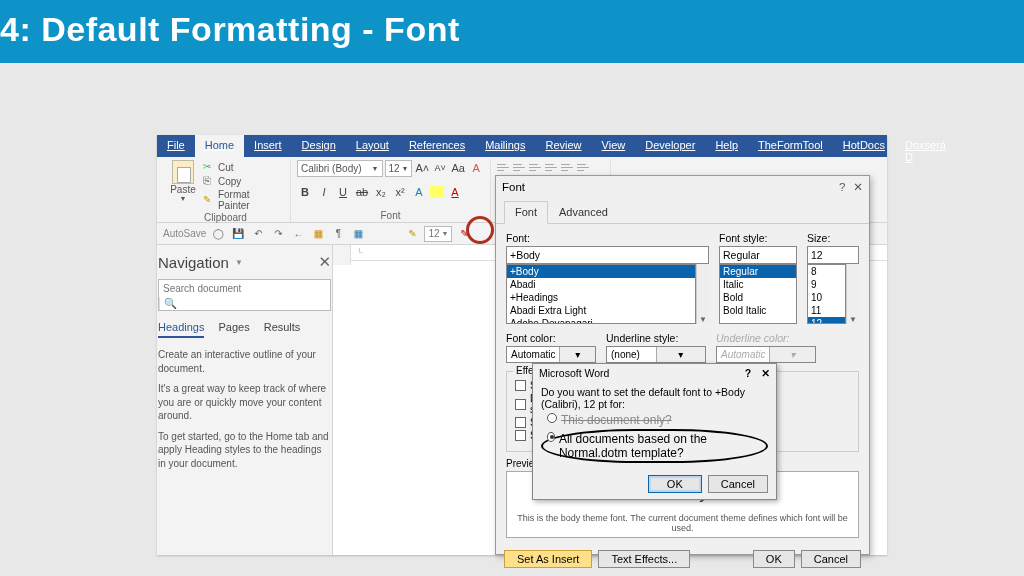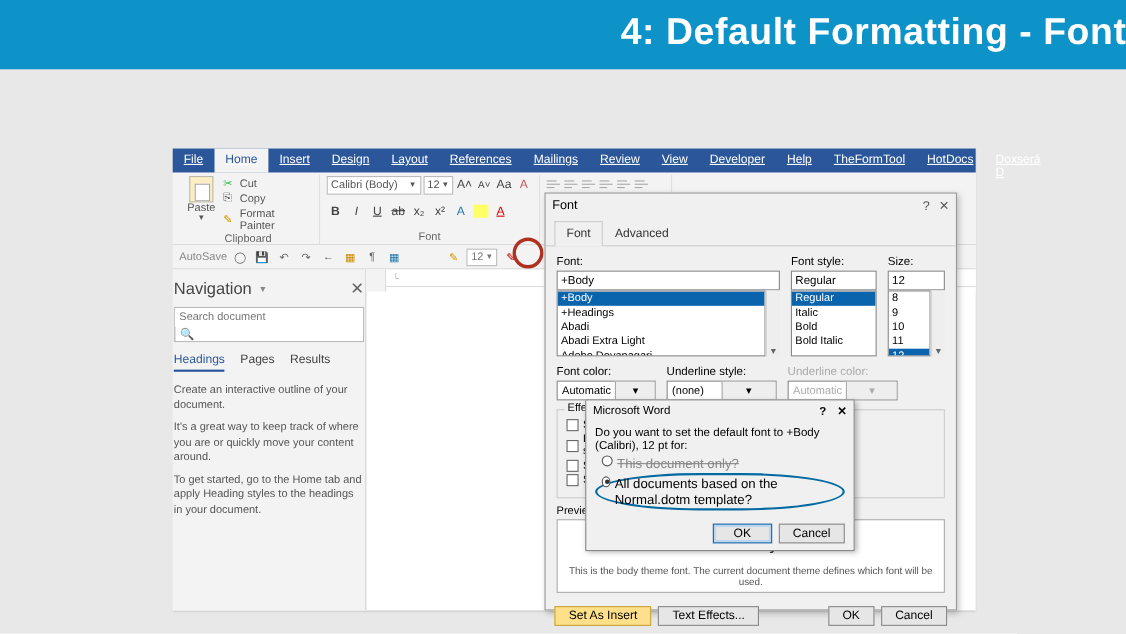--- a/index.html
+++ b/index.html
@@ -1,17 +1,17 @@
 <!DOCTYPE html>
 <html><head>
 <meta charset="utf-8">
 <style>
 * { box-sizing: border-box; margin: 0; padding: 0; font-family: "Segoe UI", Tahoma, sans-serif; }
 body { background: #e8e8e8; width: 1024px; height: 576px; overflow: hidden; }
-.banner { background: #0e93c9; color: #fff; text-align: right; padding: 10px 0 14px; font-weight: 800; font-size: 34px; font-family: Arial, sans-serif; letter-spacing: 0.5px; }
+.banner { background: #0e93c9; color: #fff; text-align: left; padding: 10px 0 14px; font-weight: 800; font-size: 34px; font-family: Arial, sans-serif; letter-spacing: 0.5px; }
 .shot { position: absolute; left: 157px; top: 135px; width: 730px; height: 420px; background: #fff; box-shadow: 0 1px 2px rgba(0,0,0,.2); }
 
 
 .tabs-bar { background: #2b579a; color: #fff; height: 22px; display: flex; font-size: 11px; align-items: stretch; text-decoration: underline; }
 .tab { padding: 4px 10px; cursor: default; }
 .tab.active { background: #f3f3f3; color: #2b579a; }
 
 
 .ribbon { background: #f3f3f3; border-bottom: 1px solid #d4d4d4; height: 66px; display: flex; padding: 2px 4px 0; font-size: 10px; color: #555; }
 .rgroup { border-right: 1px solid #e0e0e0; padding: 1px 6px 0; display: flex; flex-direction: column; }
@@ -89,27 +89,27 @@
 .launcher { position:absolute; left:466px; top:216px; width:28px; height:28px; border:3px solid #b03020; border-radius:50%; }
 
 
 .confirm { position:absolute; left:532px; top:363px; width:245px; background:#f0f0f0; border:1px solid #888; box-shadow:2px 2px 5px rgba(0,0,0,.3); font-size:10.5px; }
 .confirm .ctitle { display:flex; justify-content:space-between; padding:3px 6px; }
 .confirm .ctitle .cx span { margin-left:10px; font-weight:bold; }
 .confirm .cbody { padding:4px 8px 6px; }
 .cradio { display:flex; align-items:flex-start; gap:4px; margin:3px 0 2px 6px; font-size:12px; }
 .cradio .r { width:10px; height:10px; border:1px solid #555; border-radius:50%; background:#fff; position:relative; }
 .cradio .r.sel::after { content:''; position:absolute; left:2px; top:2px; width:4px; height:4px; background:#333; border-radius:50%; }
-.cred { border:2px solid #0369a1; border-radius:50%/60%; padding:0 4px; display:flex; align-items:center; }
+.cred { border:2px solid #000000; border-radius:50%/60%; padding:0 4px; display:flex; align-items:center; }
 .confirm .cbtns { display:flex; justify-content:flex-end; gap:6px; padding:6px 8px; }
 
 
 .para-icons { display:flex; gap:2px; flex-wrap:wrap; width:110px; }
 .pi { width:14px; height:12px; background:linear-gradient(#aaa,#aaa) left 2px/9px 1px no-repeat,linear-gradient(#aaa,#aaa) left 5px/12px 1px no-repeat,linear-gradient(#aaa,#aaa) left 8px/7px 1px no-repeat; }
-.disabled { color:#aaa; }
+.disabled { color:#aaa;font-style:italic; }
 .scroll-stub { width:13px; background:#eee; border-left:1px solid #ccc; display:flex; flex-direction:column; justify-content:flex-end; }
 .scroll-stub .dn { font-size:8px; text-align:center; color:#666; }
 </style>
 </head>
 <body>
 
 <div class="banner">
   <span>4: Default Formatting - Font</span>
 </div>
 
@@ -284,22 +284,22 @@
     <div class="dlg-tab">Advanced</div>
   </div>
   <div class="dlg-body">
     <div class="field-row">
       <div class="fcol" style="flex:1.6">
         <div class="flabel">Font:</div>
         <div class="txtbox">+Body</div>
         <div style="display:flex">
           <div class="listbox" style="flex:1;height:60px">
             <div class="li sel">+Body</div>
+            <div class="li">Abadi</div>
             <div class="li">+Headings</div>
-            <div class="li">Abadi</div>
             <div class="li">Abadi Extra Light</div>
             <div class="li">Adobe Devanagari</div>
           </div>
           <div class="scroll-stub">
               <div class="dn">▼</div>
             </div>
         </div>
       </div>
       <div class="fcol" style="width:78px">
         <div class="flabel">Font style:</div>

